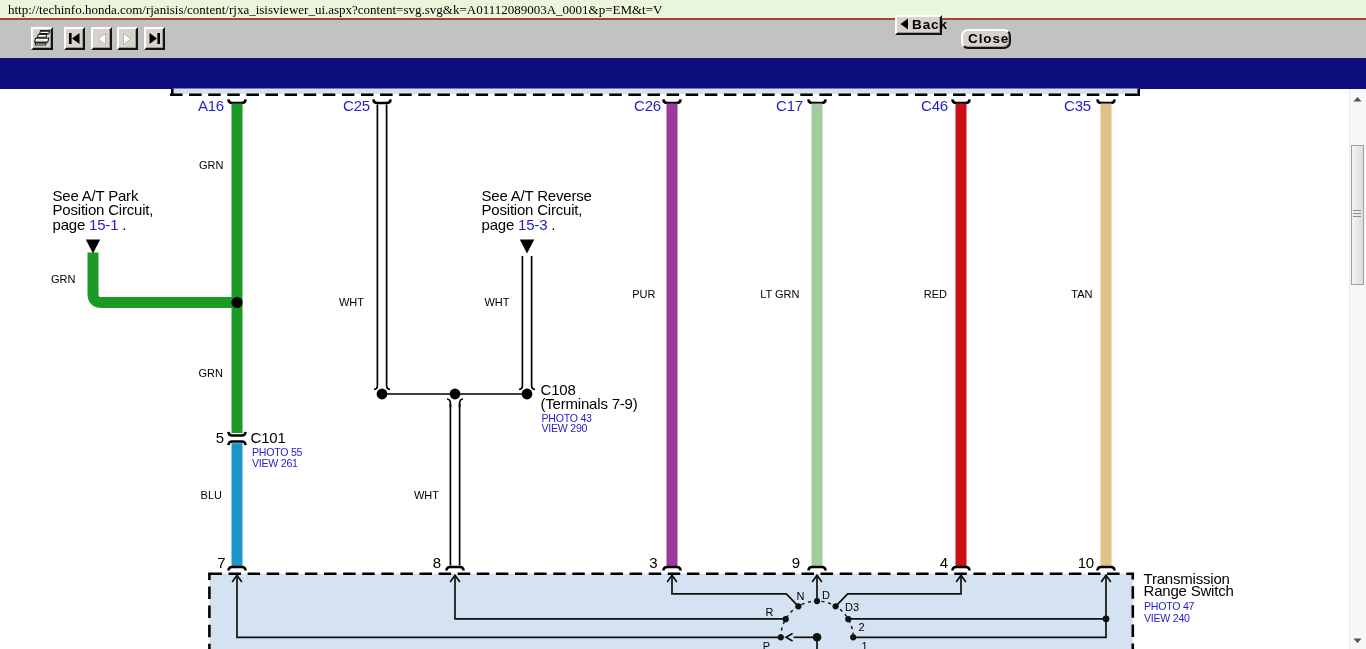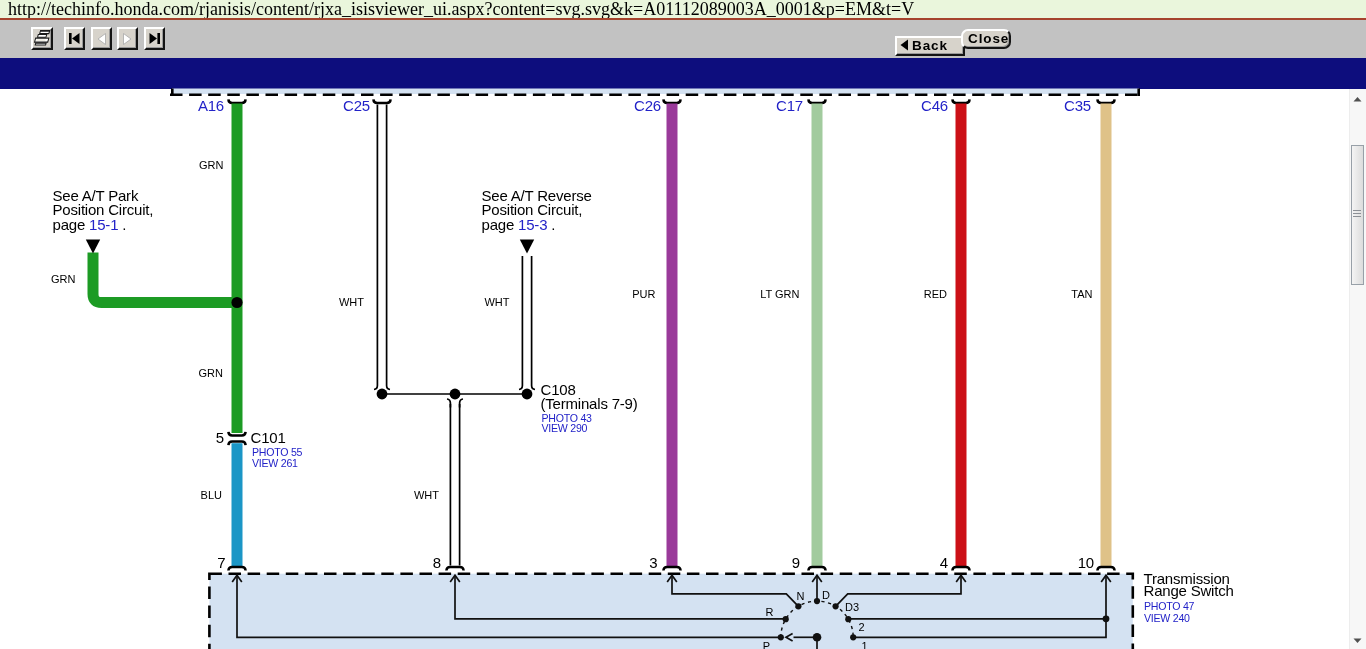--- a/index.html
+++ b/index.html
@@ -5,21 +5,21 @@
   html,body{margin:0;padding:0;width:1366px;height:649px;overflow:hidden;background:#fff;}
   body{position:relative;font-family:"Liberation Sans",sans-serif;}
   .abs{position:absolute;}
   .btn3d{position:absolute;background:#D7D3CB;border:2px solid;border-color:#FFFFFF #141414 #141414 #FFFFFF;box-shadow:inset -1px -1px 0 #9a9a9a;box-sizing:border-box;}
 </style>
 </head>
 <body>
 
 <div class="abs" style="left:0;top:0;width:1366px;height:18px;background:#EAF6DC;"></div>
 
-<div class="abs" style="left:8px;top:0px;width:1350px;height:18px;font-family:'Liberation Serif',serif;font-size:18px;line-height:19px;color:#000;white-space:nowrap;">http://techinfo.honda.com/rjanisis/content/rjxa_isisviewer_ui.aspx?content=svg.svg&amp;k=A01112089003A_0001&amp;p=EM&amp;t=V</div>
+<div class="abs" style="left:8px;top:0px;width:1350px;height:18px;font-family:'Liberation Serif',serif;font-size:13px;line-height:19px;color:#000;white-space:nowrap;">http://techinfo.honda.com/rjanisis/content/rjxa_isisviewer_ui.aspx?content=svg.svg&amp;k=A01112089003A_0001&amp;p=EM&amp;t=V</div>
 
 <div class="abs" style="left:0;top:18px;width:1366px;height:2px;background:#A5432D;"></div>
 
 <div class="abs" style="left:0;top:20px;width:1366px;height:38px;background:#C2C2C2;"></div>
 
 <div class="btn3d" style="left:31px;top:27px;width:22px;height:23px;">
   <svg width="18" height="19" viewBox="0 0 18 19" style="position:absolute;left:0px;top:0px;">
     <g transform="translate(9.2,9) skewX(-16) translate(-8.2,-8.6)" fill="#fff" stroke="#1a1a1a" stroke-width="1.05">
       <rect x="4.4" y="1" width="9.2" height="3.2"></rect>
       <rect x="4.4" y="1" width="9.2" height="1.3" fill="#1a1a1a" stroke="none"></rect>
@@ -50,21 +50,21 @@
   </svg>
 </div>
 
 <div class="btn3d" style="left:143.5px;top:27px;width:21px;height:23px;">
   <svg width="17" height="19" viewBox="0 0 17 19" style="position:absolute;left:0;top:0;">
     <path d="M3.5 4 L3.5 15 L11 9.5 Z" fill="#000"></path>
     <rect x="11.4" y="4" width="2.6" height="11" fill="#000"></rect>
   </svg>
 </div>
 
-<div class="btn3d" style="left:895px;top:36px;width:70px;height:20px;">
+<div class="btn3d" style="left:895px;top:15px;width:47px;height:20px;">
   <svg width="55" height="16" viewBox="0 0 55 16" style="position:absolute;left:0;top:0;">
     <path d="M5 1.5 L5 12.5 L12.5 7 Z" transform="scale(-1,1) translate(-16,0)" fill="#000"></path>
     <text x="15" y="12" font-size="13.5" font-weight="bold" letter-spacing="0.9" fill="#000" font-family="Liberation Sans, sans-serif">Back</text>
   </svg>
 </div>
 
 <div class="btn3d" style="left:961px;top:29px;width:50px;height:20px;border-radius:7px;">
   <svg width="46" height="16" viewBox="0 0 46 16" style="position:absolute;left:0;top:0;">
     <text x="5" y="12" font-size="13.5" font-weight="bold" letter-spacing="0.9" fill="#000" font-family="Liberation Sans, sans-serif">Close</text>
   </svg>

